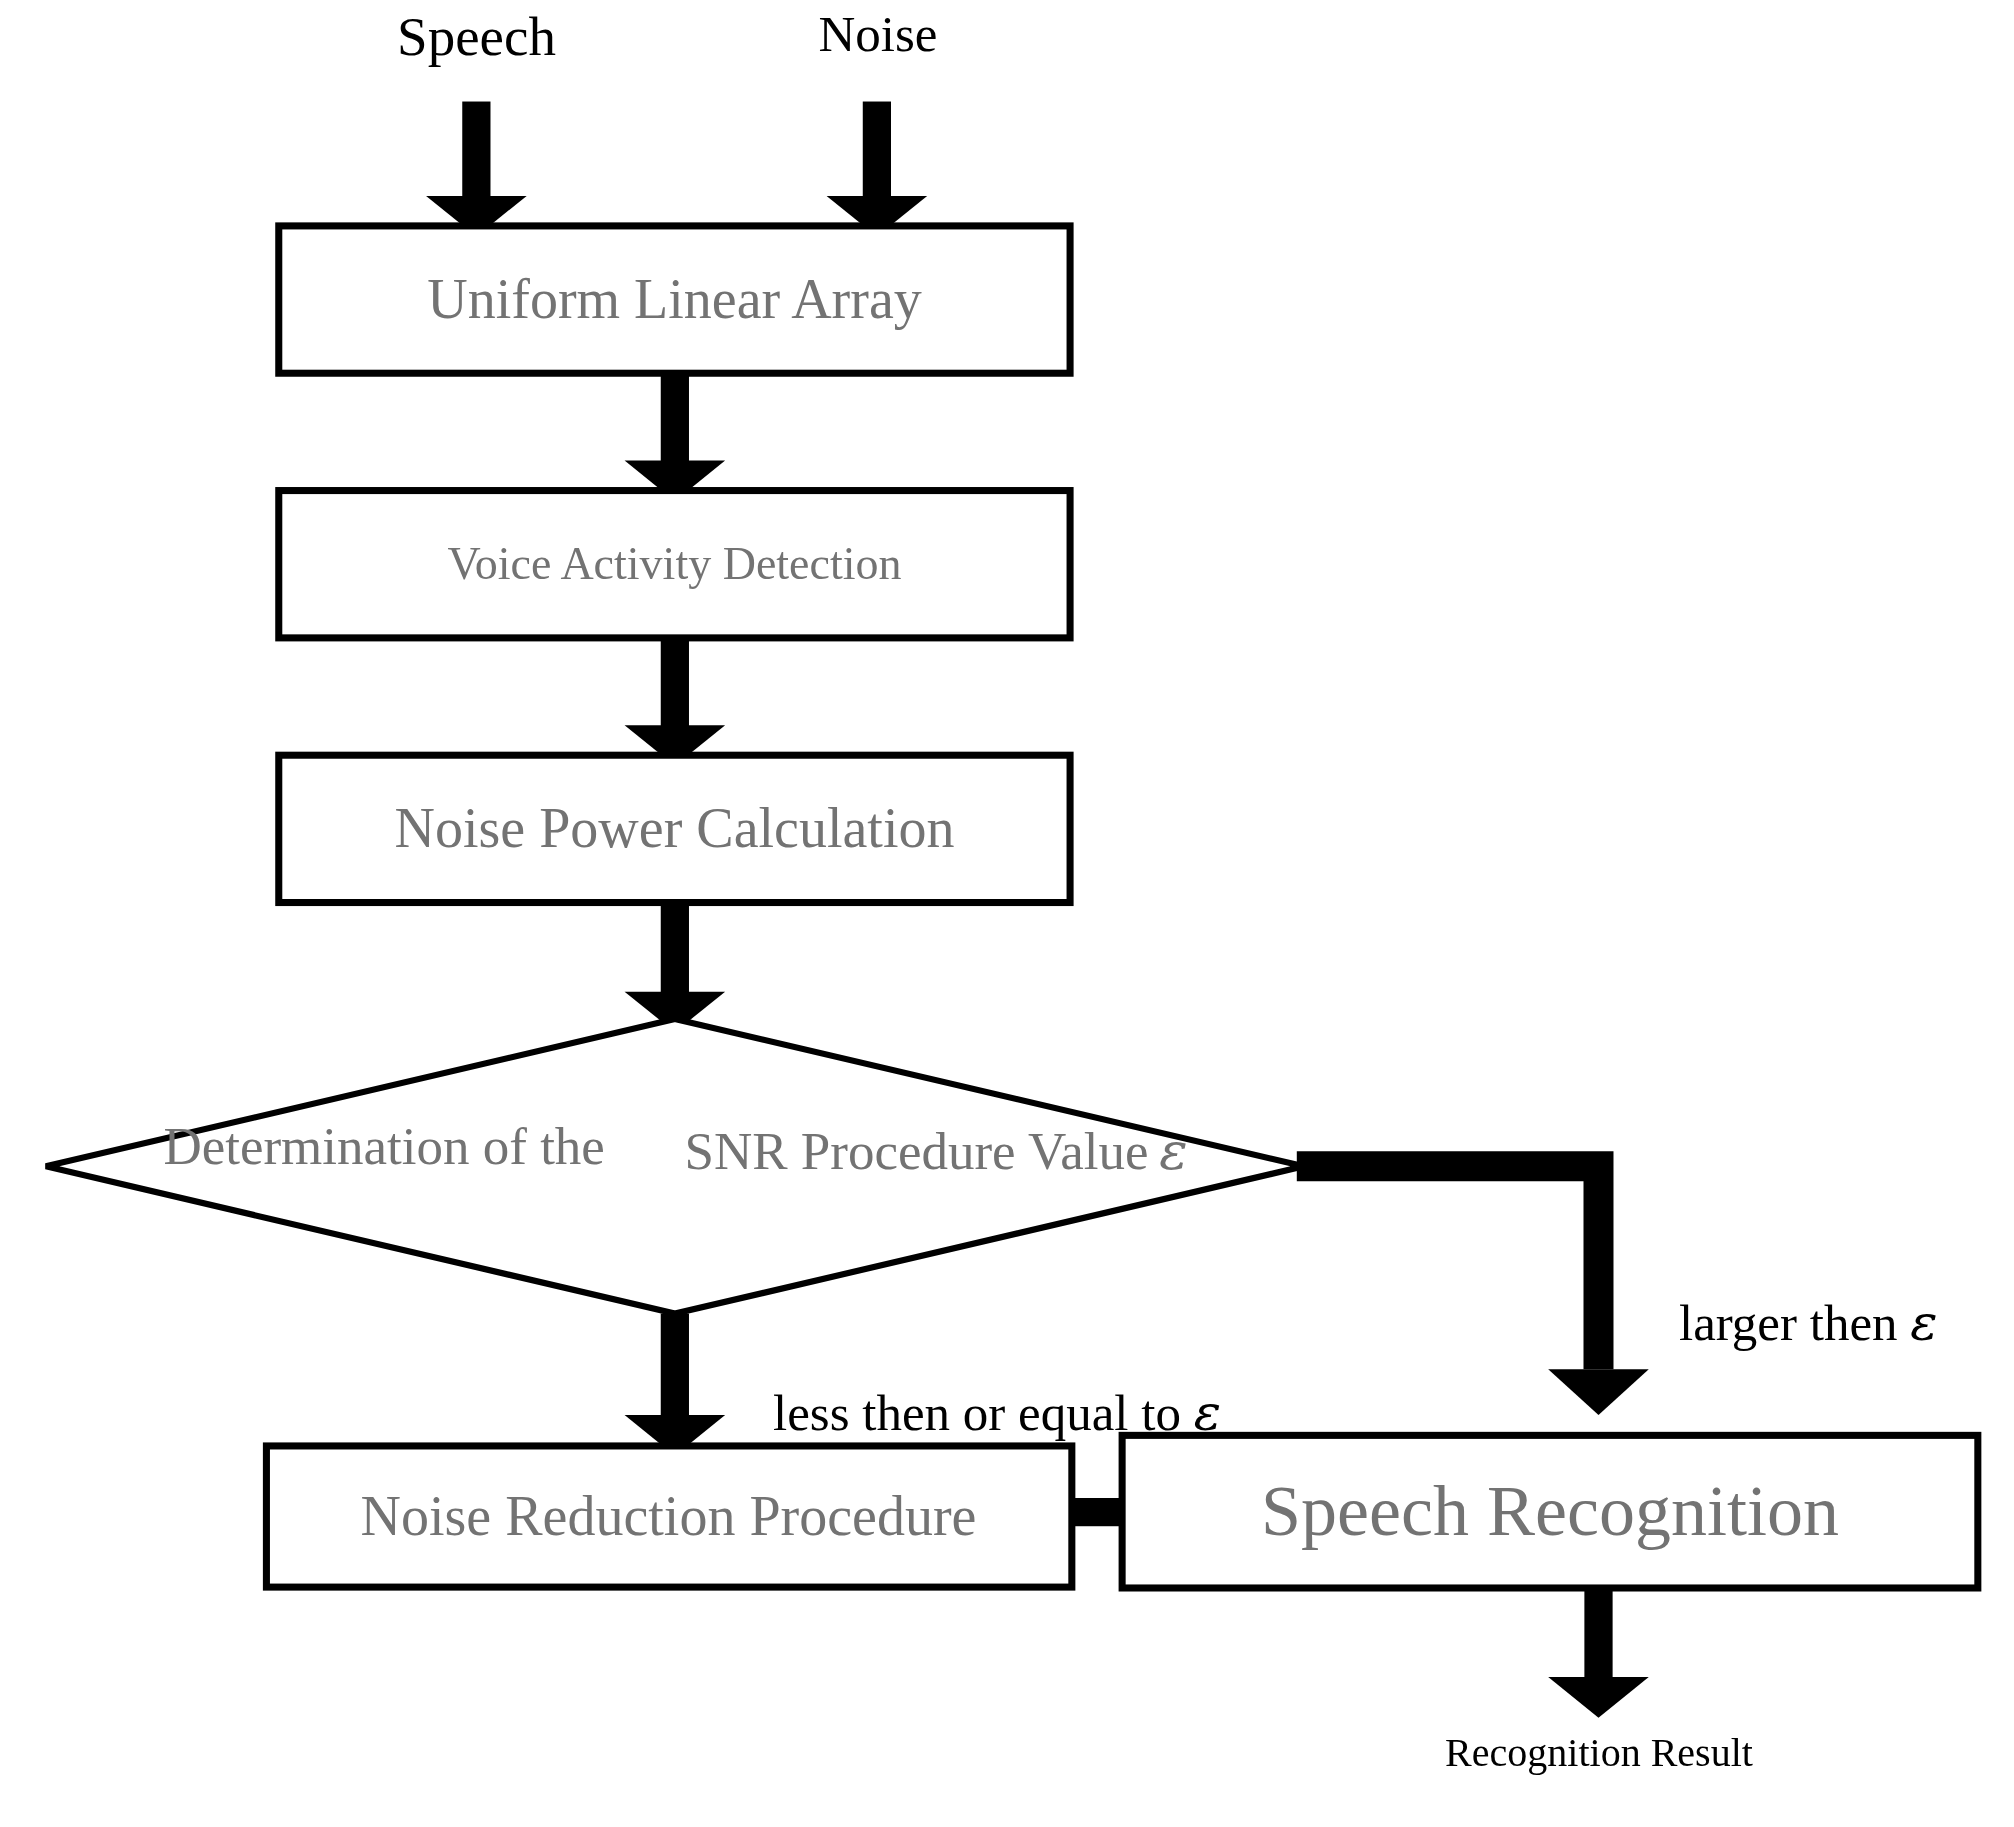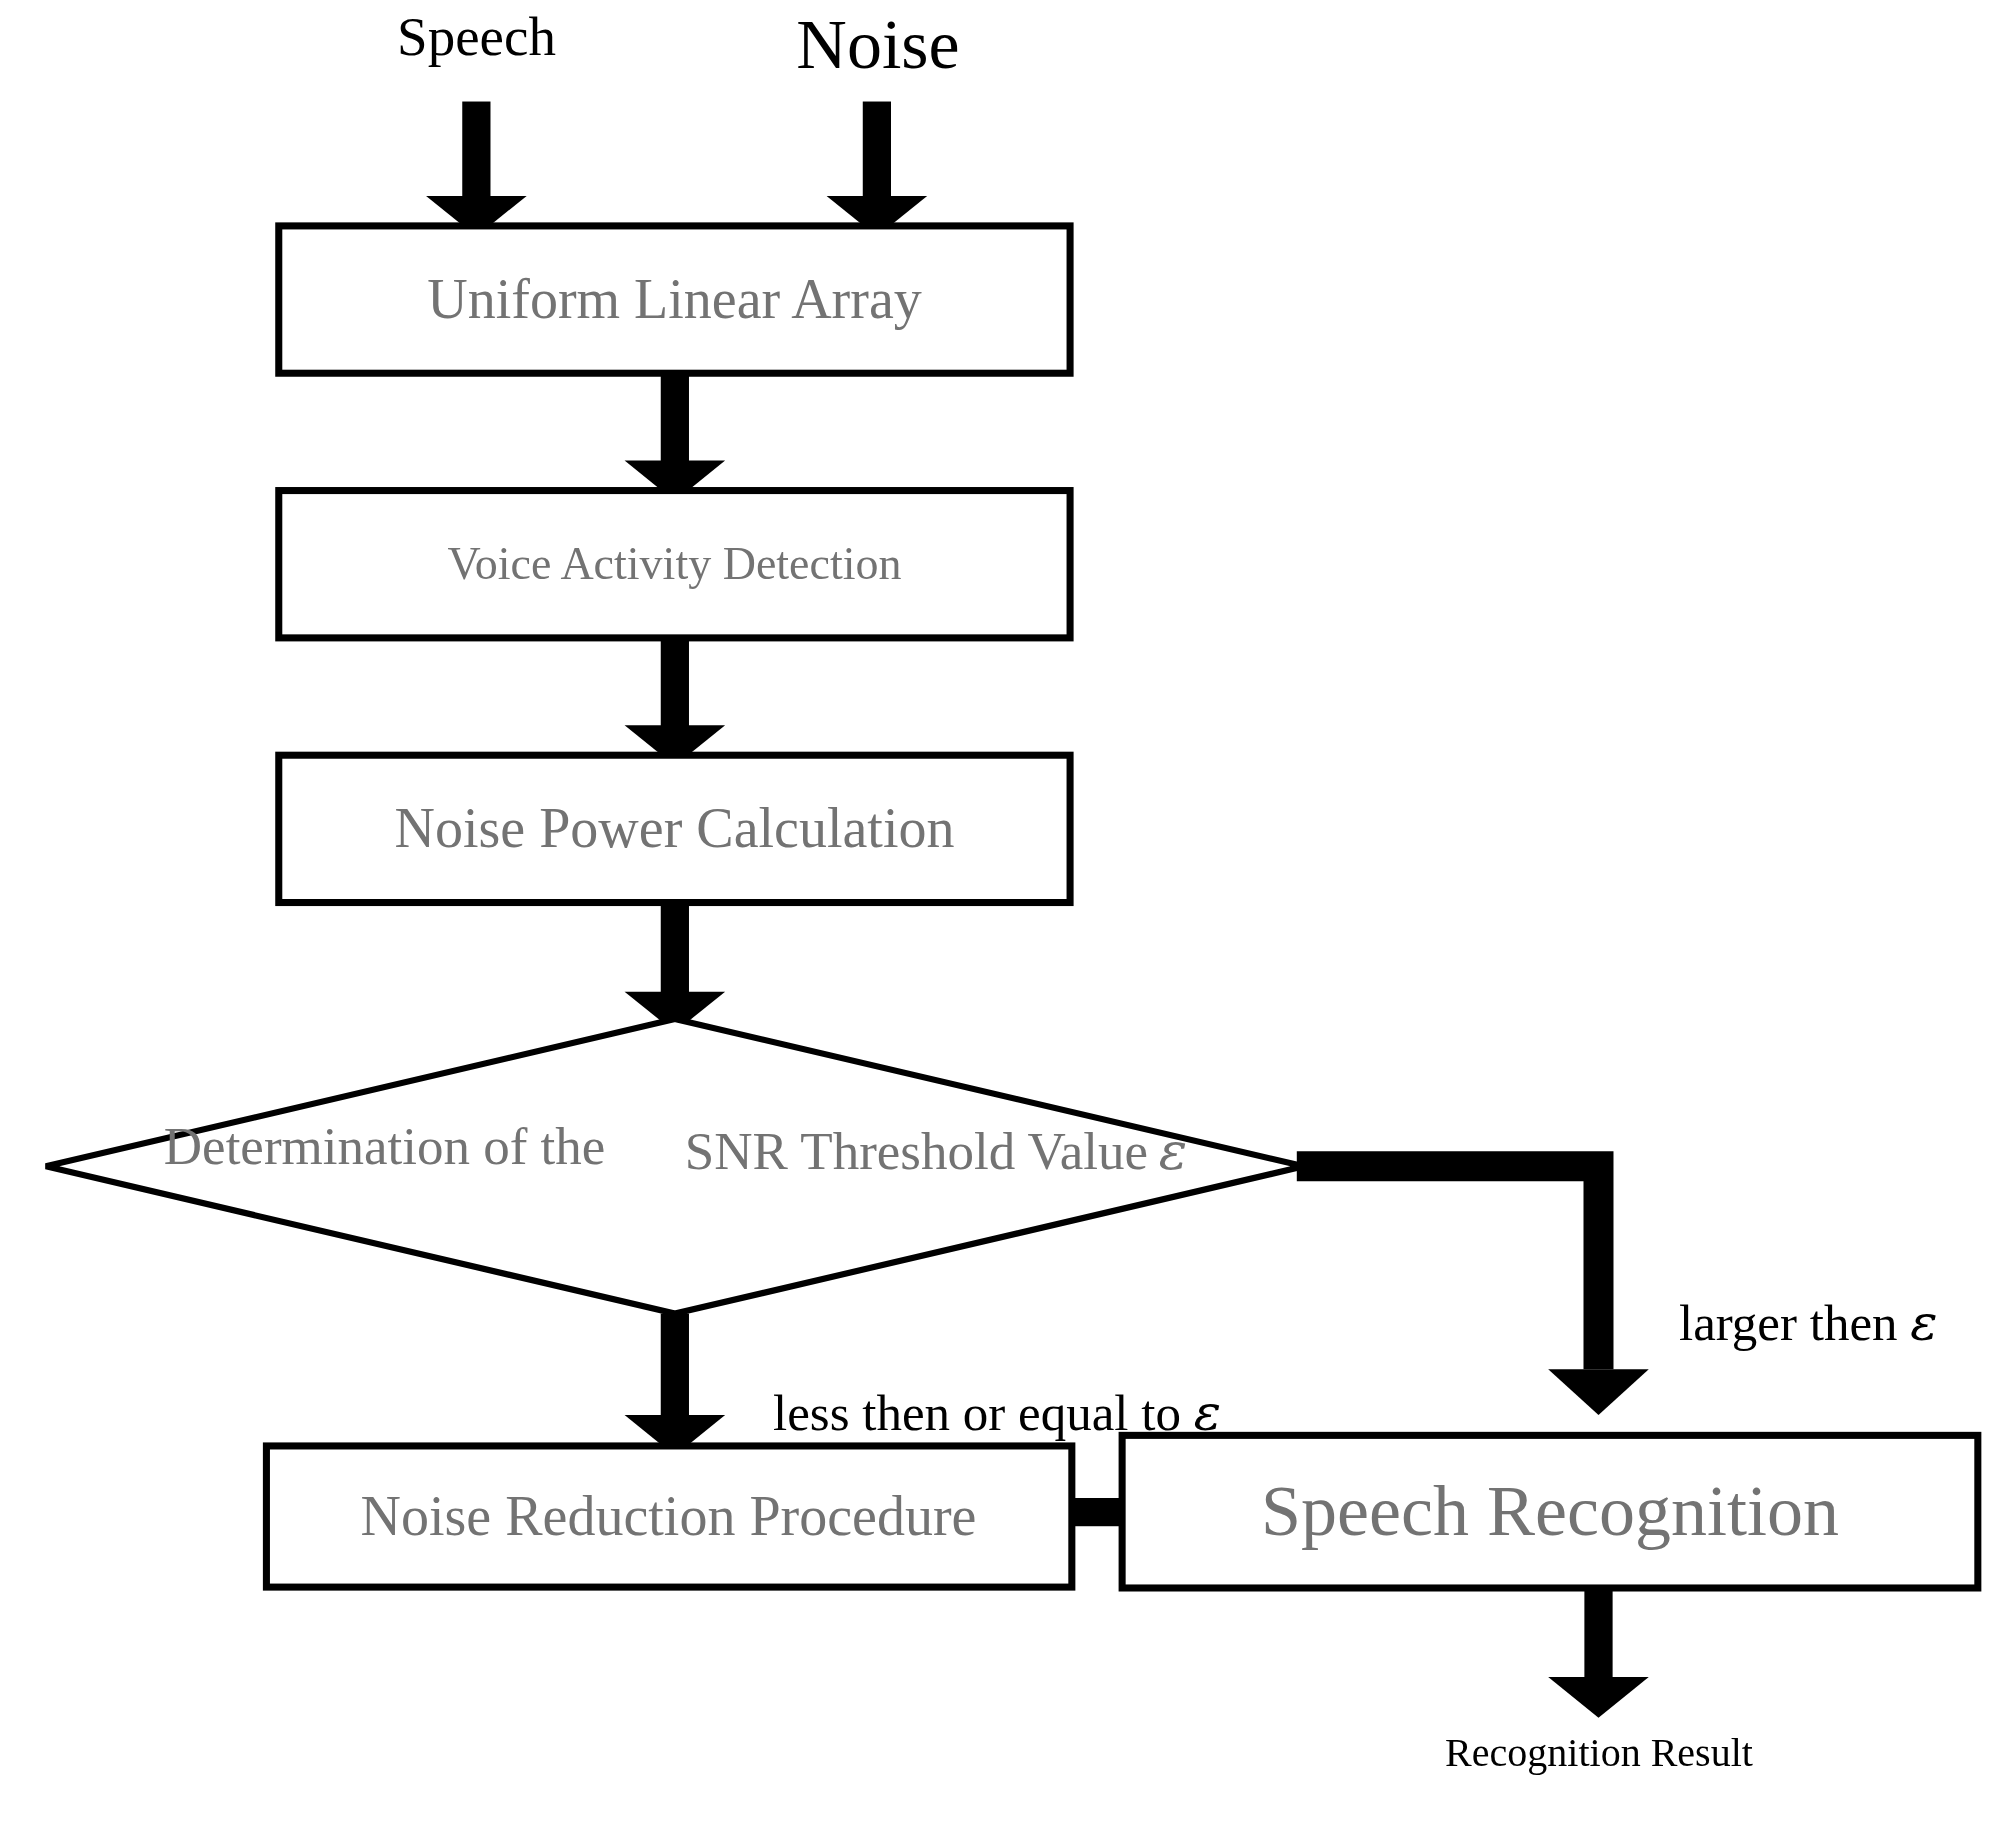--- a/index.html
+++ b/index.html
@@ -116,32 +116,32 @@
     <rect x="1272" y="1627" width="970" height="173" fill="#ffffff" stroke="#000000" stroke-width="8"></rect>
 
     <g>
       <rect x="1796" y="1800" width="32" height="106" fill="#000"></rect>
       <polygon points="1755,1901 1869,1901 1812,1947 " fill="#000"></polygon>
     </g>
   </svg>
 
   <div class="io-label" style="left:344px; top:5.3px; width:265px; font-size:55px;text-align:center;">Speech</div>
 
-  <div class="io-label" style="left:750px; top:5.3px; width:256px; font-size:70px;">Noise</div>
+  <div class="io-label" style="left:750px; top:5.3px; width:256px; font-size:51px;">Noise</div>
 
   <div class="node-text" style="left:279px; top:226px; width:791px; height:147px; font-size:56px;">Uniform Linear Array</div>
 
   <div class="node-text" style="left:279px; top:491px; width:791px; height:147px; font-size:46px;">Voice Activity Detection</div>
 
   <div class="node-text" style="left:279px; top:755px; width:791px; height:147px; font-size:56px;">Noise Power Calculation</div>
 
   <div class="node-text" style="left:296px; top:1067px; width:759px; height:159px; font-size:53px; flex-direction:row; justify-content:center;">
     <span>Determination of the</span>
     <span style="margin-top:8.8px;">
-      <span>SNR Threshold Value</span><span class="sym" style="margin-left:10.6px;">ε</span>
+      <span>SNR Procedure Value</span><span class="sym" style="margin-left:10.6px;">ε</span>
     </span>
   </div>
 
   <div class="edge-label" style="left:722px; top:1325px; font-size:51px;">
     <span>less then or equal to </span><span class="sym">ε</span>
   </div>
 
   <div class="edge-label" style="left:1628px; top:1235px; font-size:51px;">
     <span>larger then </span><span class="sym">ε</span>
   </div>

